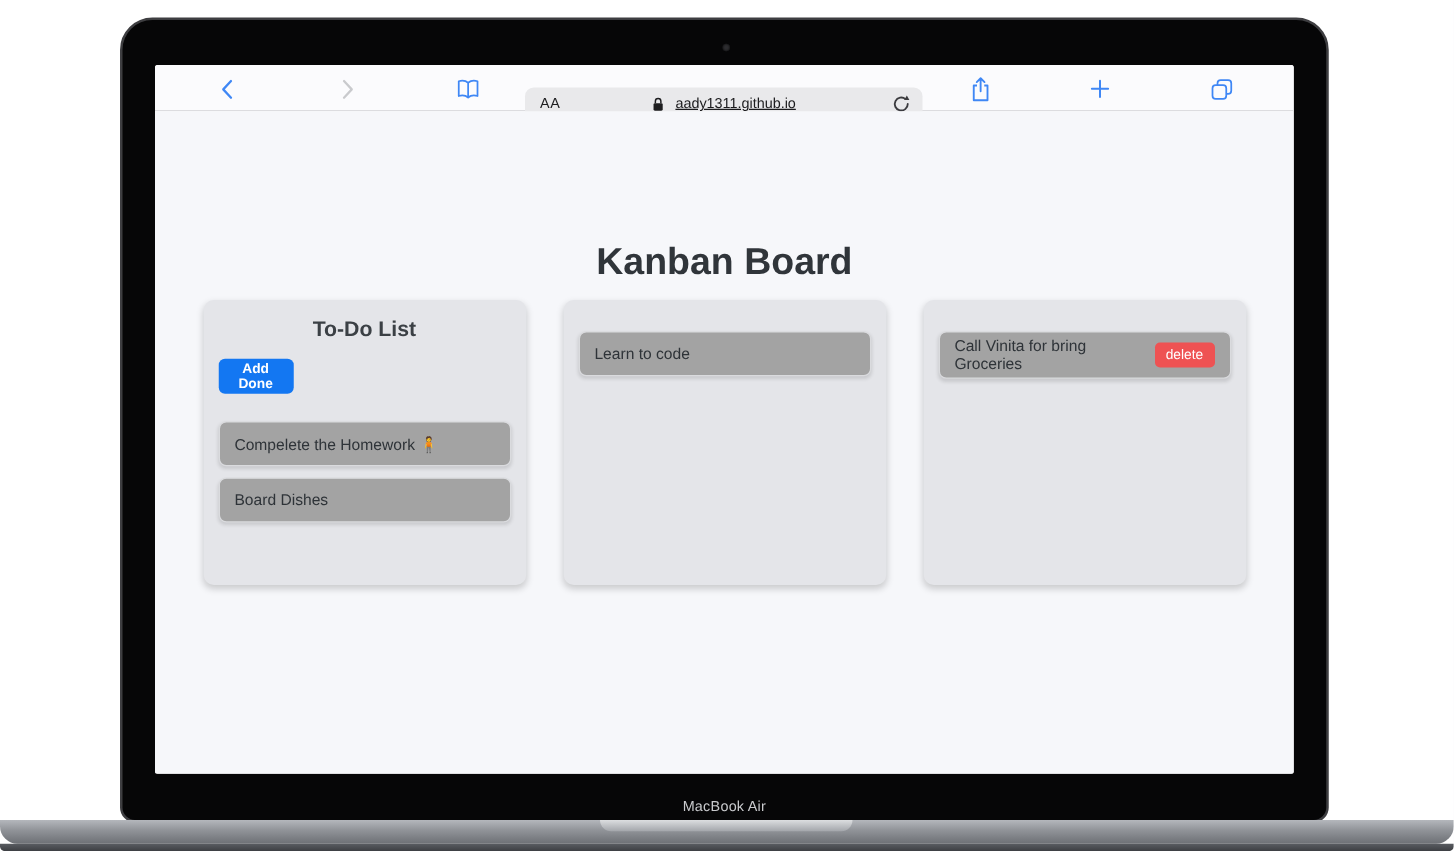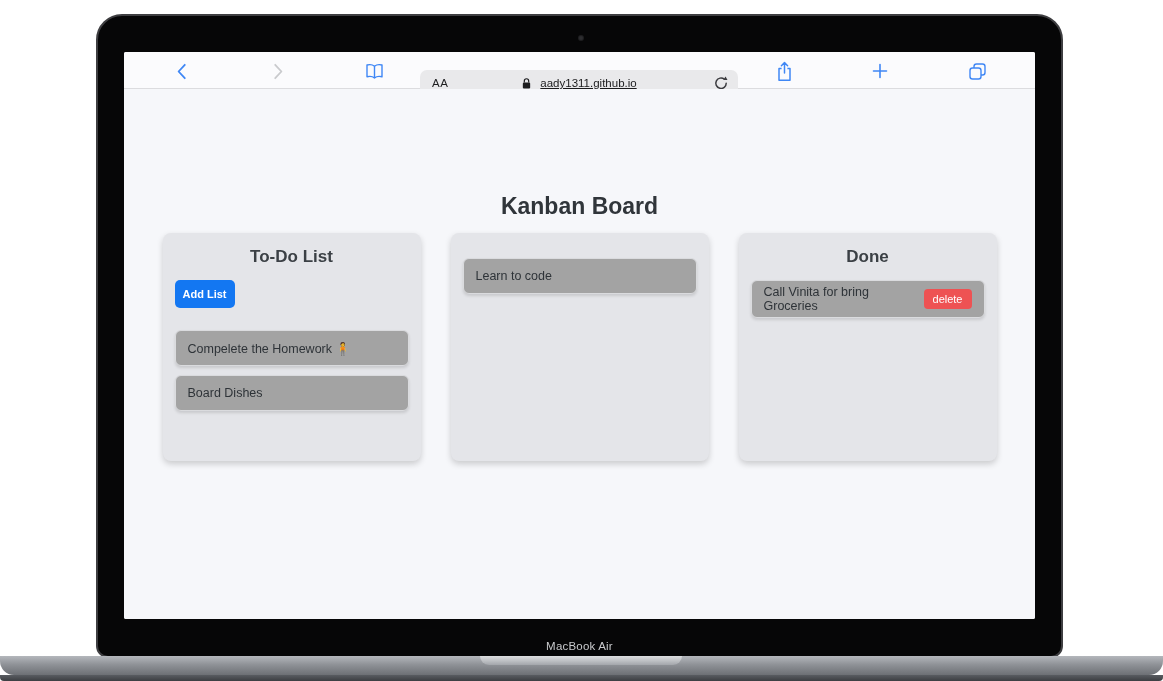--- a/index.html
+++ b/index.html
@@ -54,21 +54,21 @@
   }
   .urlbar .aa{position:absolute;left:12px;font-size:11.5px;color:#1d1d1f;letter-spacing:.5px;}
   .url-center{display:flex;align-items:center;gap:8px;font-size:11.5px;color:#1b1b1d;text-decoration:underline;}
   .reload{position:absolute;right:9px;top:5px;}
   
   .page{
     position:absolute;left:0;top:37px;right:0;bottom:0;background:#f6f7fa;
   }
   .board-title{
     padding-top:104px;margin:0;text-align:center;
-    font-size:23px;font-weight:bold;color:#30353a;
+    font-size:30px;font-weight:bold;color:#30353a;
   }
   .columns{
     display:flex;justify-content:center;gap:30px;margin-top:13px;
   }
   .column{
     width:258px;height:228px;background:#e4e5e9;border-radius:8px;
     box-shadow:0 3px 6px rgba(0,0,0,0.18);
     padding:12px;box-sizing:border-box;
   }
   .column-title{
@@ -168,42 +168,41 @@
     </div>
 
     <div class="page">
       <h1 class="board-title">Kanban Board</h1>
 
       <div class="columns">
 
         <div class="column">
           <div class="column-title">To-Do List</div>
           <div class="add-row">
-            <button class="add-btn">Add List</button>
+            <button class="add-btn">Add Done</button>
           </div>
           <div class="cards todo-gap">
             <div class="card">
               <span>Compelete the Homework 🧍</span>
             </div>
             <div class="card">
               <span>Board Dishes</span>
             </div>
           </div>
         </div>
 
         <div class="column">
           <div class="cards">
             <div class="card">
               <span>Learn to code</span>
             </div>
           </div>
         </div>
 
         <div class="column">
-          <div class="column-title">Done</div>
           <div class="cards">
             <div class="card with-action">
               <span>Call Vinita for bring Groceries</span>
               <button class="delete-btn">delete</button>
             </div>
           </div>
         </div>
 
       </div>
     </div>

